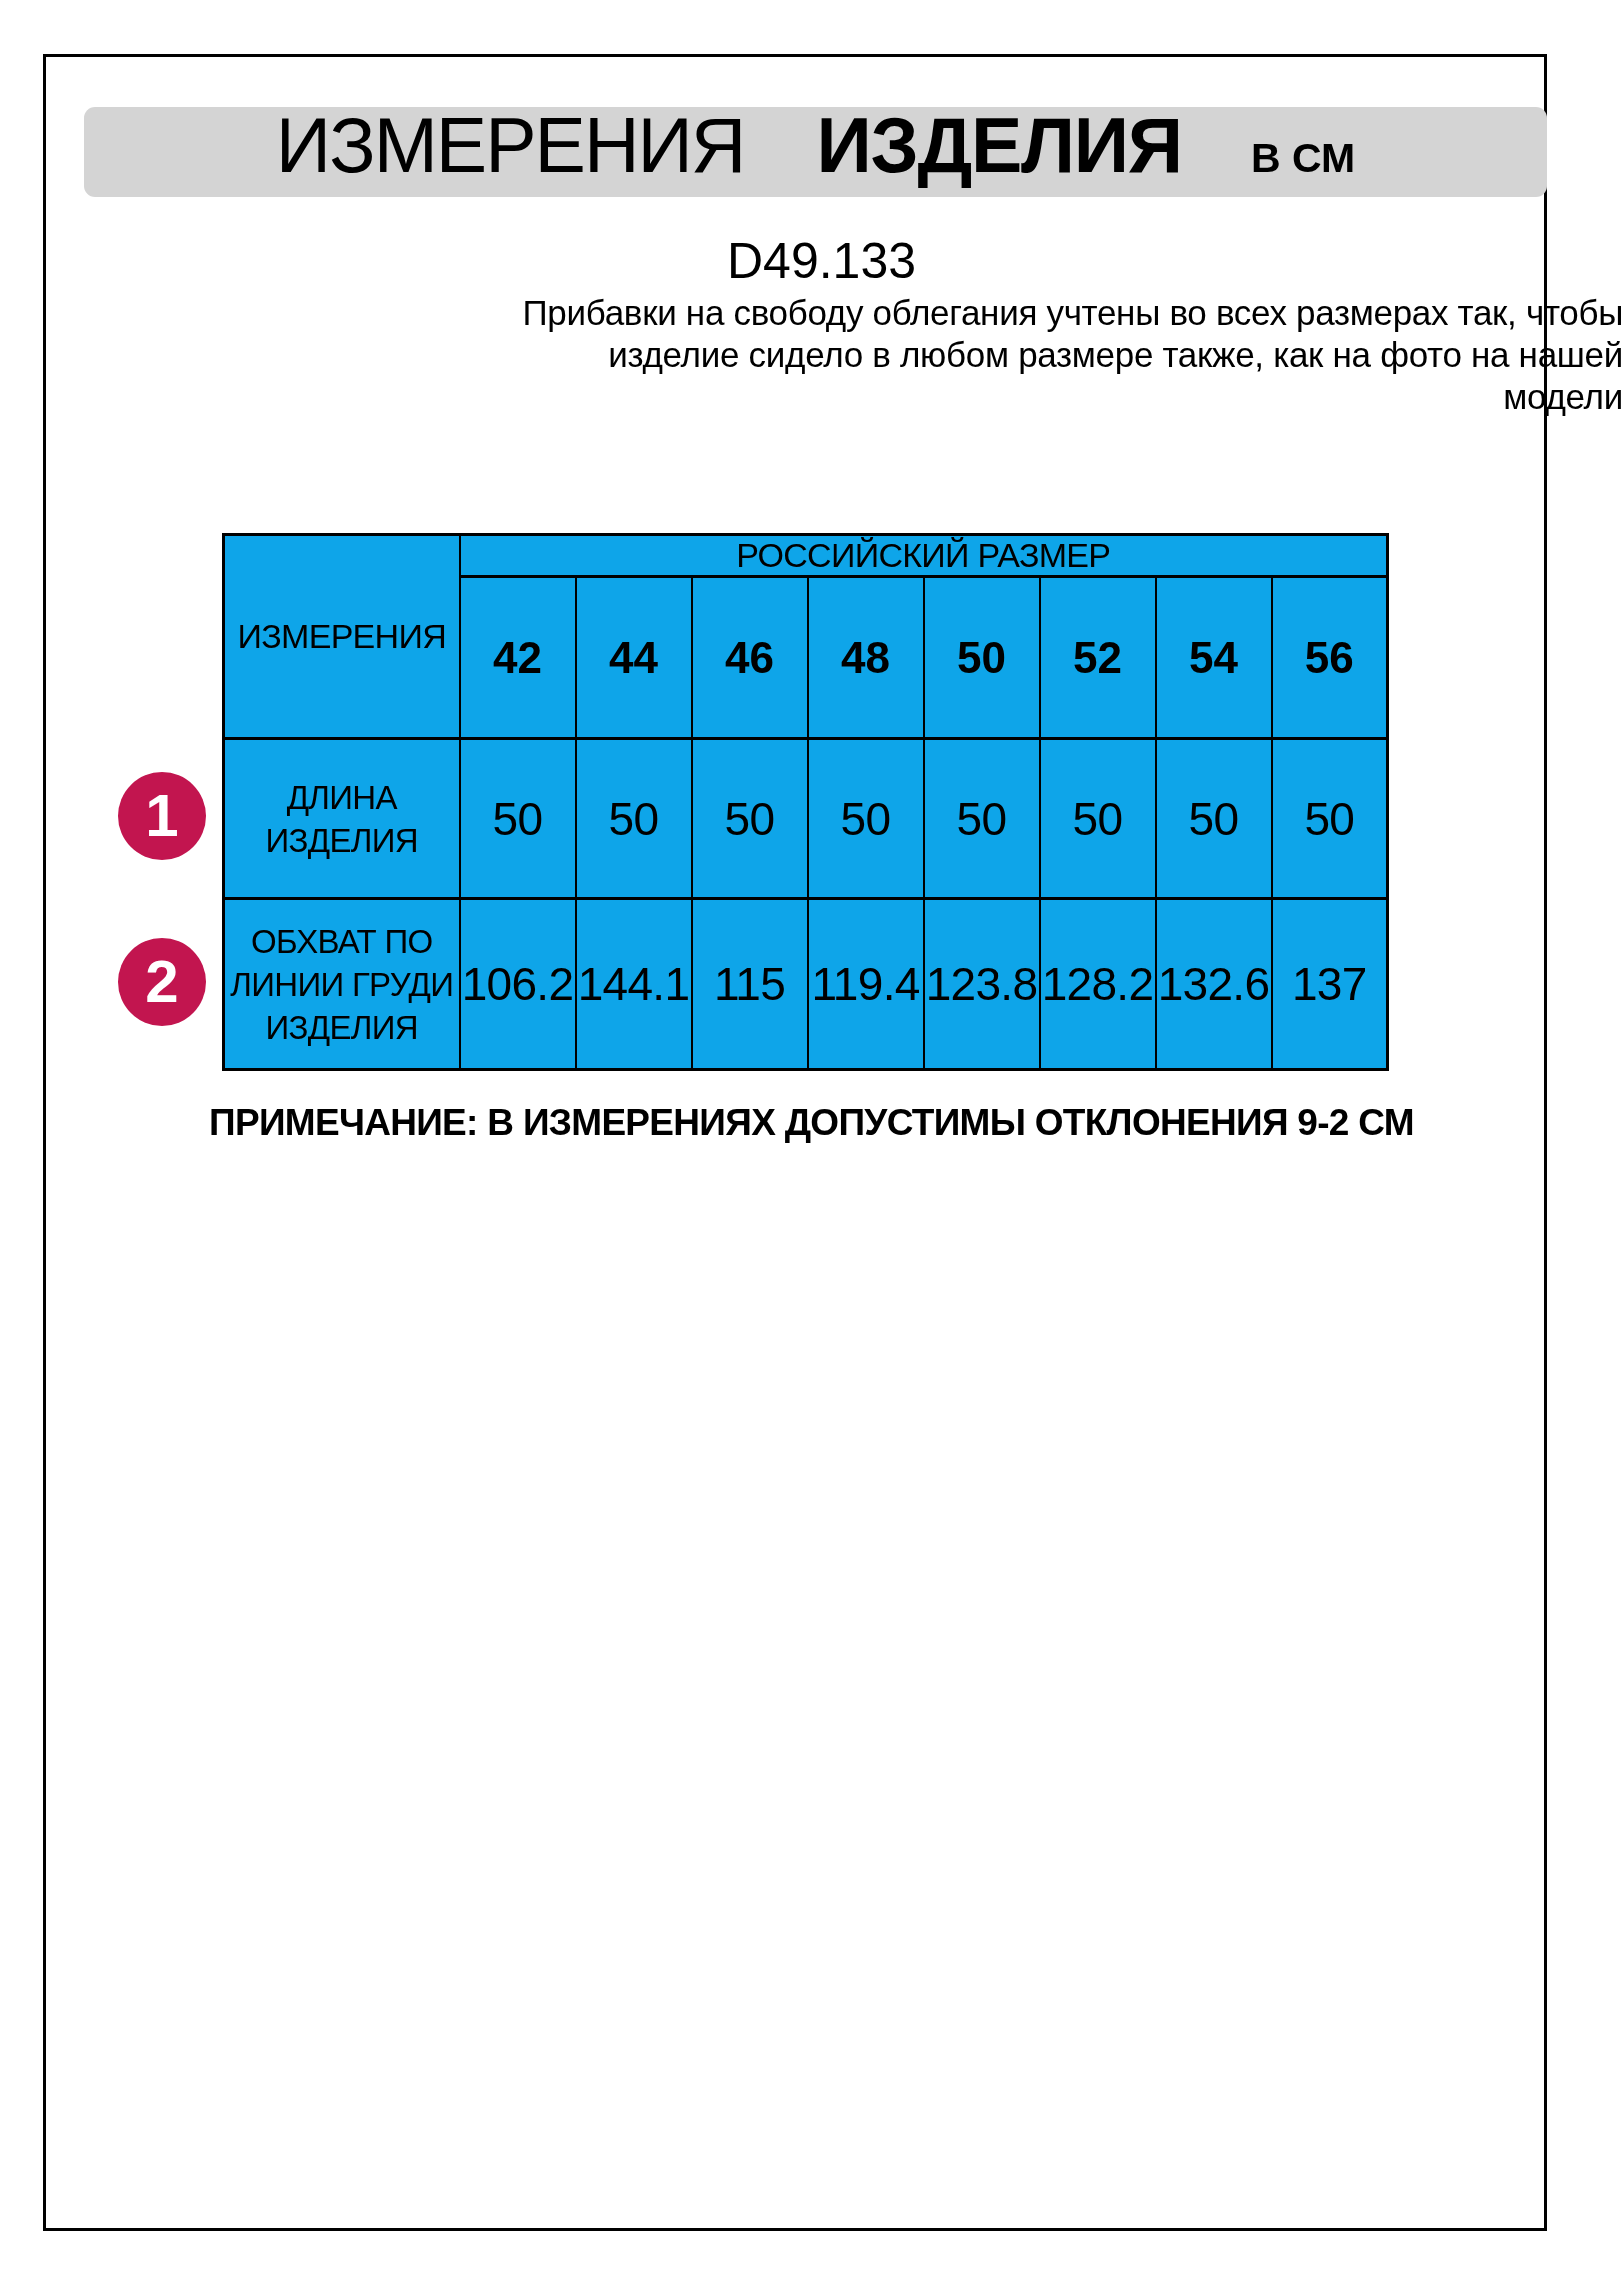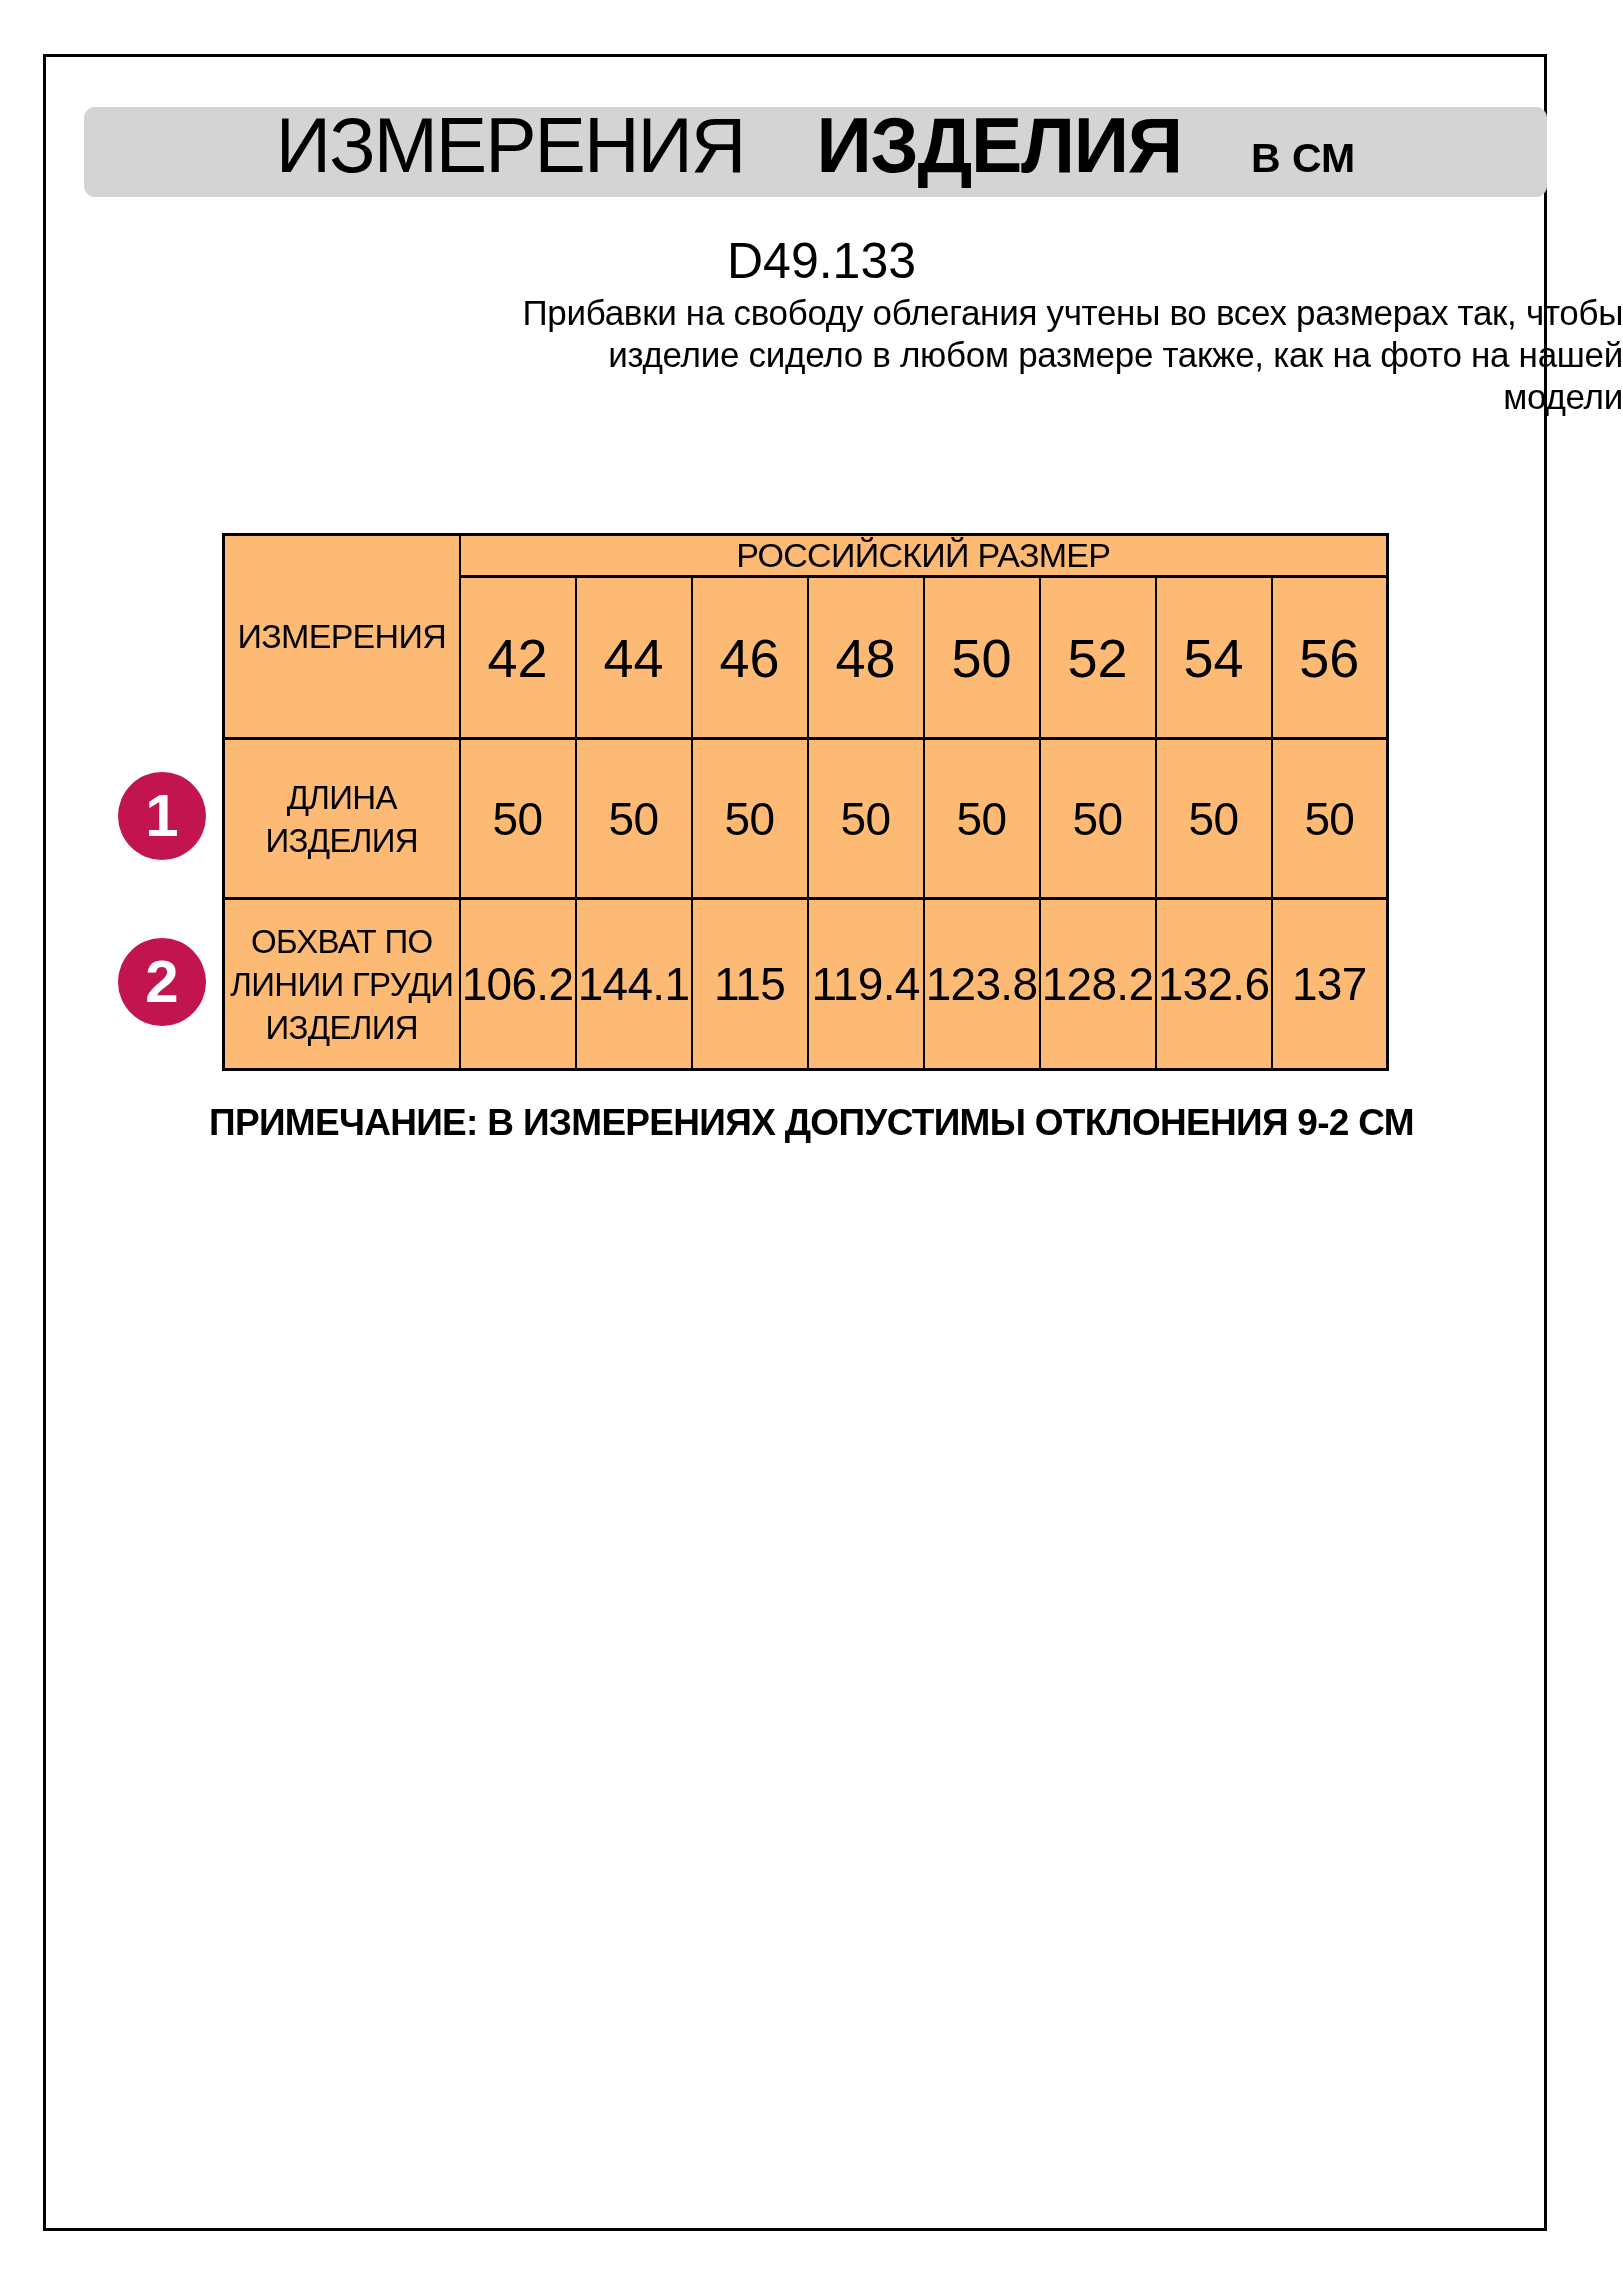--- a/index.html
+++ b/index.html
@@ -64,30 +64,30 @@
     left: 222px; top: 533px;
     width: 1162px;
     border-collapse: collapse;
     table-layout: fixed;
     border: 3.9px solid var(--border-color);
   }
   .size-table .cell {
     border: 2px solid var(--border-color);
     text-align: center;
     vertical-align: middle;
-    background: #fdba74;
+    background: #0ea5e9;
     padding: 0;
   }
   .group-row { height: 41px; }
   .sizes-row { height: 162px; }
   .size-table tr:nth-child(3) { height: 160px; }
   .size-table tr:nth-child(4) { height: 171px; }
   .corner-cell { font-size: 34px; letter-spacing: -0.7px; }
   .group-cell  { font-size: 34px; letter-spacing: -0.7px; border-bottom: 3.9px solid var(--border-color) !important; }
-  .size-cell   { font-size: 54px; font-weight: 400; }
+  .size-cell   { font-size: 44px; font-weight: 700; }
   .data-row .cell { border-top: 3.9px solid var(--border-color); }
   .row-label {
     font-size: 33px; line-height: 43px;
     white-space: pre-line;
     letter-spacing: -0.7px;
   }
   .value-cell { font-size: 46px; letter-spacing: -0.7px; }
   .row-markers { position: absolute; left: 0; top: 0; width: 0; height: 0; }
   .marker {
     position: absolute;

